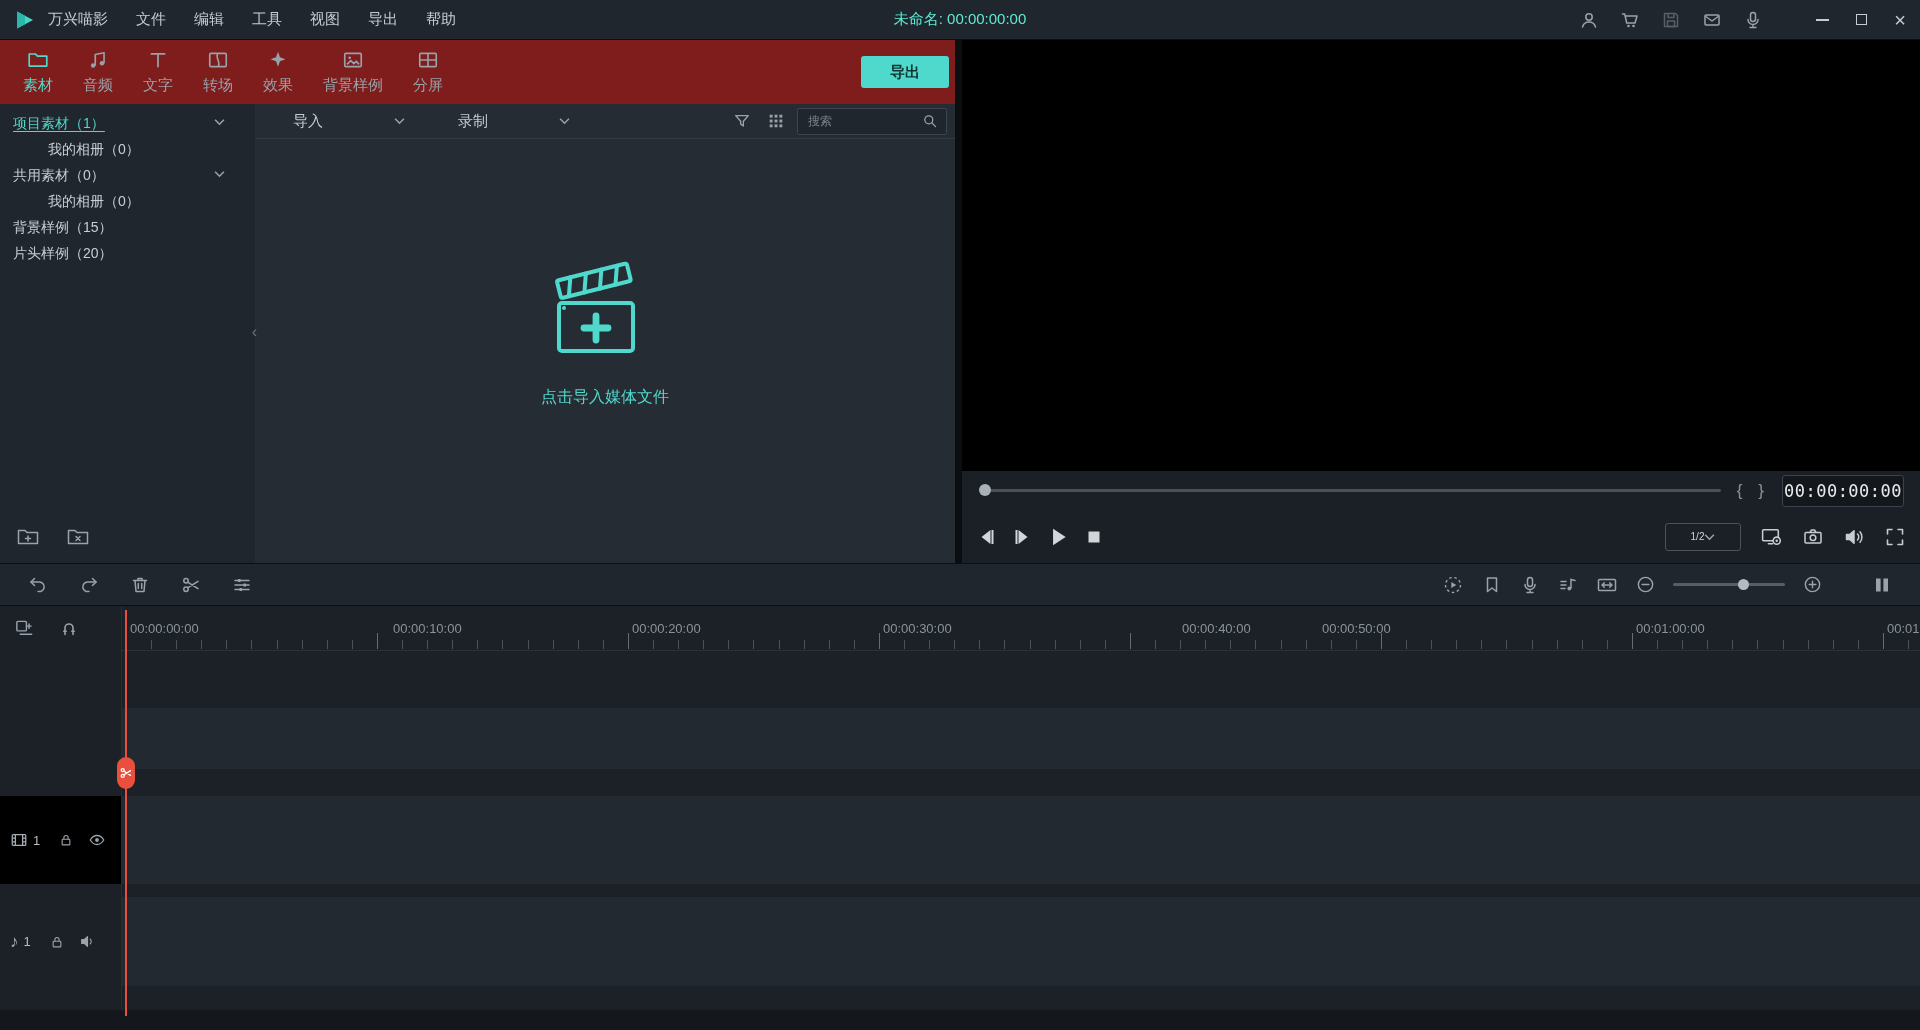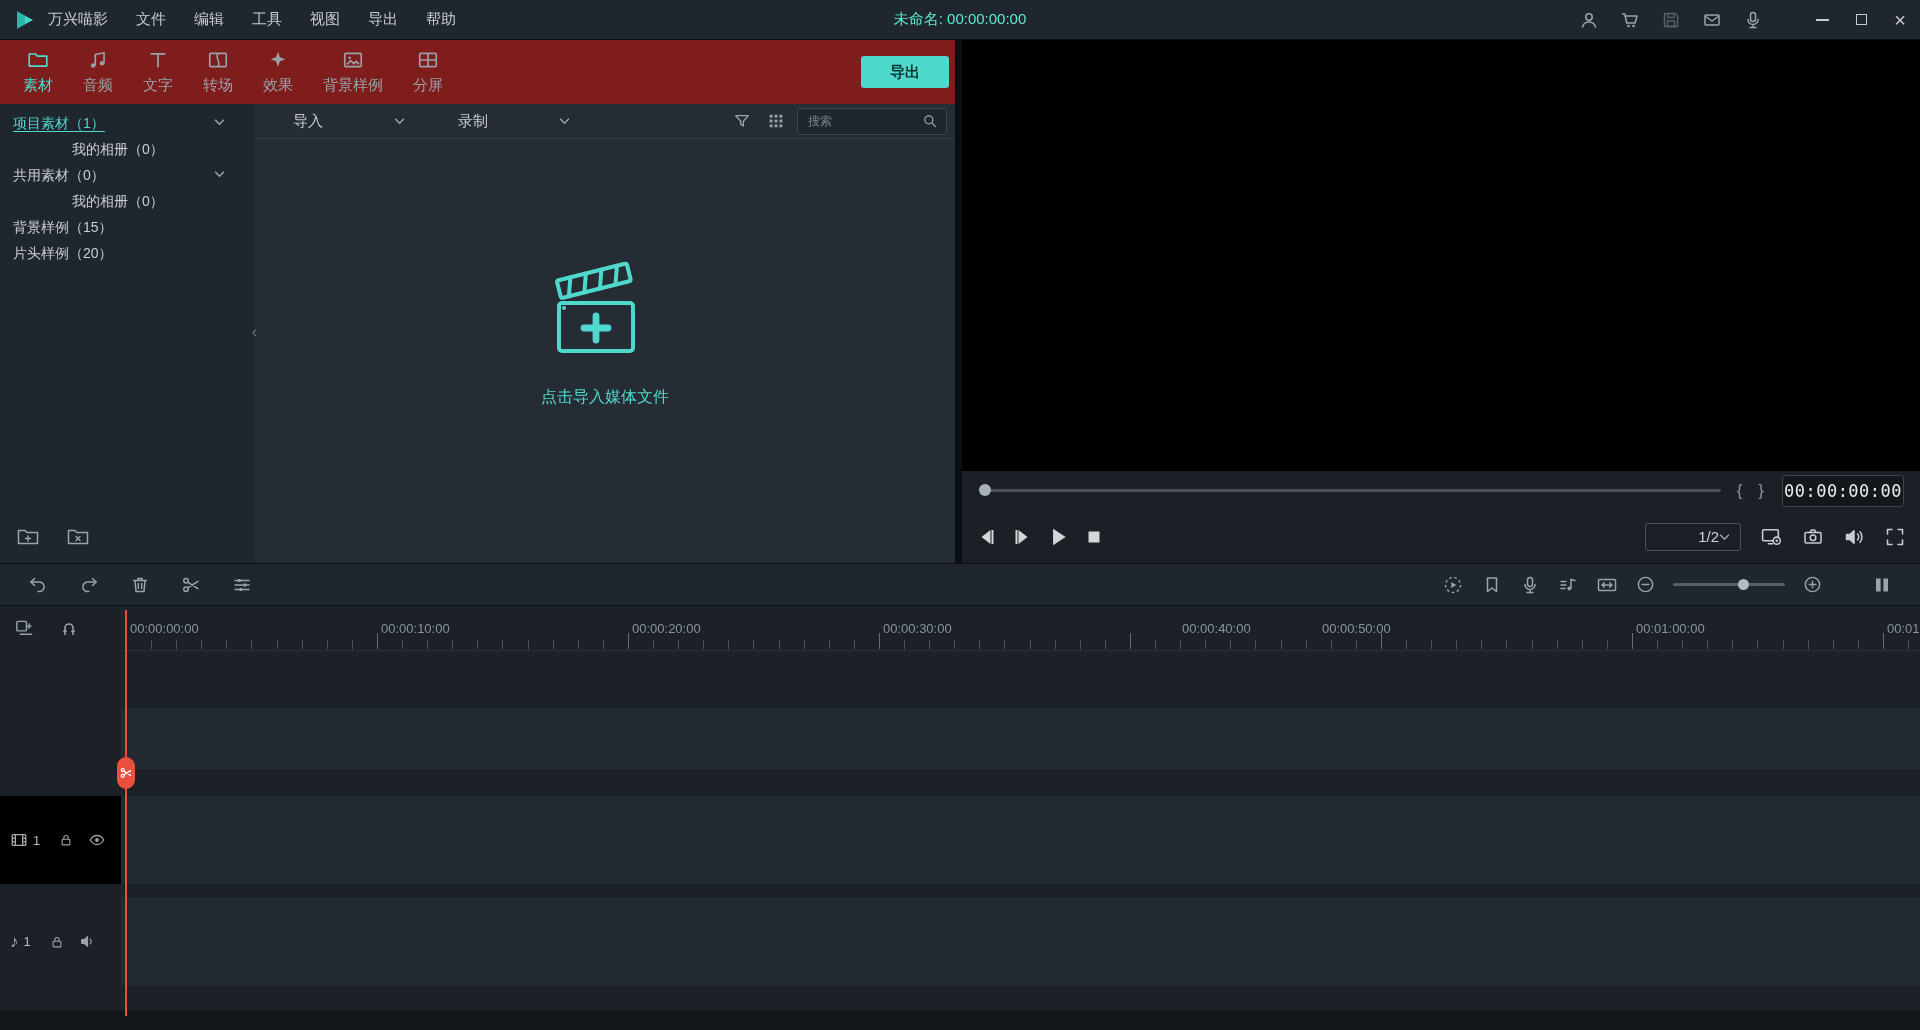--- a/index.html
+++ b/index.html
@@ -37,21 +37,21 @@
   .export-btn{position:absolute;right:6px;top:16px;width:88px;height:32px;border-radius:3px;
               background:var(--accent);color:#0e3330;font-size:15px;display:flex;
               align-items:center;justify-content:center;font-weight:bold}
 
   .left-body{flex:1;display:flex;min-height:0}
   
   .tree{width:255px;background:#20262d;position:relative;padding-top:6px;
         box-sizing:border-box;flex:none}
   .tree-row{height:26px;line-height:26px;padding-left:13px;font-size:14px;
             color:#c9ced4;position:relative;white-space:nowrap}
-  .tree-row.lvl1{padding-left:72px}
+  .tree-row.lvl1{padding-left:48px}
   .tree-row.active{color:var(--accent);text-decoration:underline;text-underline-offset:3px}
   .tree-chevron{position:absolute;right:30px;top:8px;color:#9aa2ab}
   .tree-tools{position:absolute;bottom:14px;left:16px;display:flex;gap:26px}
   .collapse-handle{position:absolute;right:-2px;top:219px;color:#6c747c}
 
   
   .media{flex:1;background:#262c34;display:flex;flex-direction:column;min-width:0}
   .media-toolbar{height:34px;flex:none;display:flex;align-items:center;
                  padding:0 8px 0 38px;border-bottom:1px solid #333a42}
   .dd{width:112px;display:flex;justify-content:space-between;align-items:center;
@@ -74,23 +74,23 @@
   .seekbar{flex:1;height:3px;background:#4a5158;border-radius:2px;position:relative}
   .seek-knob{position:absolute;left:-1px;top:-5px;width:12px;height:12px;border-radius:50%;
              background:#a9b1b8}
   .braces{display:flex;gap:16px;margin-left:16px;font-size:17px;color:#8a929a}
   .tc{width:120px;height:30px;margin-left:18px;background:#14181d;border:1px solid #3c434c;
       border-radius:3px;display:flex;align-items:center;justify-content:center;
       font-family:"DejaVu Sans Mono",monospace;font-size:17px;color:#e9eced;letter-spacing:.5px}
   .controls{flex:1;display:flex;align-items:center;padding:0 14px}
   .transport{display:flex;align-items:center;gap:13px;color:#d2d6da}
   .ctrl-right{margin-left:auto;display:flex;align-items:center;gap:19px;color:#c6cbd1}
-  .ratio-box{width:96px;height:28px;border:1px solid #4a525b;border-radius:3px;
-             display:flex;align-items:center;justify-content:flex-end;
-             padding:0 10px;font-size:15px;color:#ced3d8;box-sizing:border-box}
+  .ratio-box{width:76px;height:28px;border:1px solid #4a525b;border-radius:3px;
+             display:flex;align-items:center;justify-content:center;
+             padding:0 10px;font-size:10px;color:#ced3d8;box-sizing:border-box}
 
   
   .tl-toolbar{position:absolute;top:563px;left:0;right:0;height:43px;background:#20262d;
               border-top:1px solid #0b0e12;border-bottom:1px solid #0b0e12;
               display:flex;align-items:center;padding:0 28px;box-sizing:border-box;z-index:20}
   .tlt-left{display:flex;align-items:center;gap:31px}
   .tlt-right{margin-left:auto;display:flex;align-items:center;gap:18px}
   .zoom-slider{width:112px;height:3px;background:#565e66;border-radius:2px;position:relative}
   .zoom-knob{position:absolute;left:58%;top:-4px;width:11px;height:11px;border-radius:50%;background:#b3bac1}
   .tlt-sep{width:14px}
@@ -609,21 +609,21 @@
           </svg>
       </span>
     </div>
   </div>
 
   <div class="tl-right">
     <div class="ruler">
       <div class="ticks-minor"></div>
       <div class="ticks-major"></div>
     <span class="rlabel" style="left: 8px;">00:00:00:00</span>
-        <span class="rlabel" style="left: 259px;">00:00:10:00</span>
+        <span class="rlabel" style="left: 271px;">00:00:10:00</span>
         <span class="rlabel" style="left: 510px;">00:00:20:00</span>
         <span class="rlabel" style="left: 761px;">00:00:30:00</span>
         <span class="rlabel" style="left: 1060px;">00:00:40:00</span>
         <span class="rlabel" style="left: 1200px;">00:00:50:00</span>
         <span class="rlabel" style="left: 1514px;">00:01:00:00</span>
         <span class="rlabel" style="left: 1765px;">00:01:10:00</span>
       </div>
     <div class="lane extra"></div>
     <div class="lane video"></div>
     <div class="lane audio"></div>

